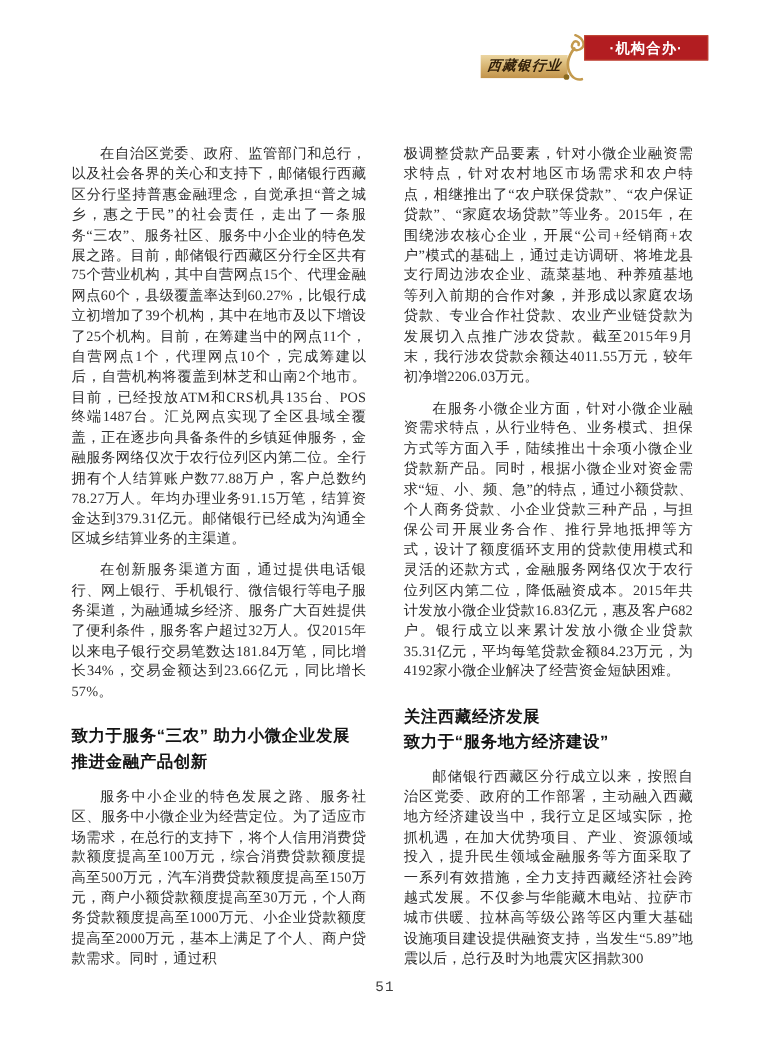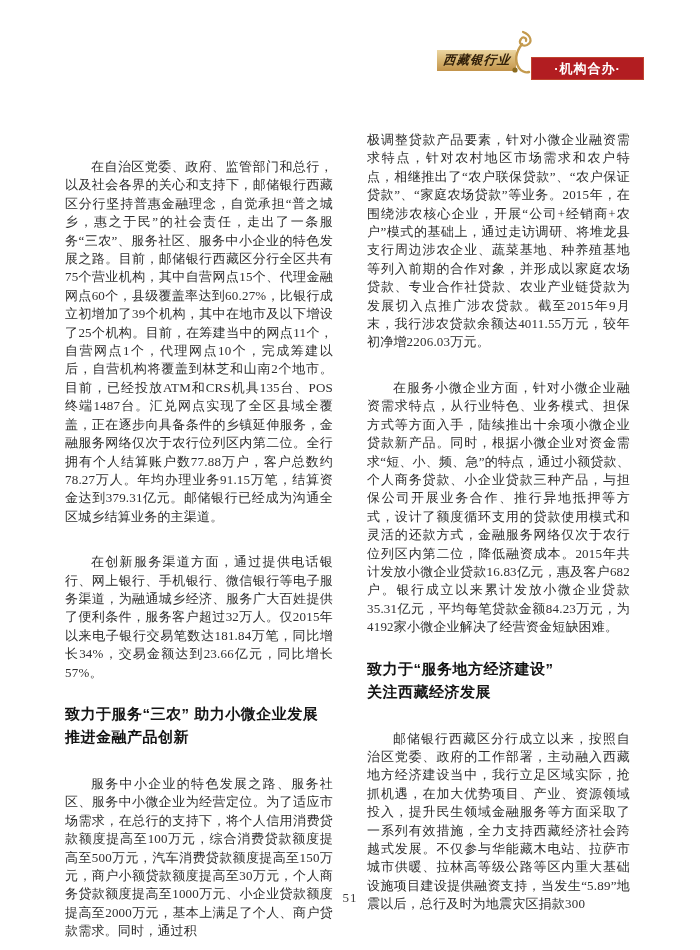--- a/index.html
+++ b/index.html
@@ -20,55 +20,55 @@
     display:flex;align-items:center;justify-content:center;
   }
   .brand-title{
     font-family:"Liberation Serif","DejaVu Serif",serif;
     font-style:italic;font-weight:bold;
     font-size:12.5px;letter-spacing:1px;
     color:#32200a;white-space:nowrap;transform:skewX(-6deg);
   }
   .flourish{position:absolute;left:509px;top:29px;width:26px;height:46px;}
   .section-plate{
-    position:absolute;left:531px;top:57px;width:113px;height:23px;
+    position:absolute;left:531px;top:32px;width:113px;height:23px;
     background:#b21d21;
     box-shadow:inset 0 0 0 1px #c0452f;
     display:flex;align-items:center;justify-content:center;
   }
   .section-title{
     font-family:"Liberation Sans","DejaVu Sans",sans-serif;
     font-size:13px;font-weight:bold;color:#ffffff;
     letter-spacing:1px;white-space:nowrap;
   }
 
   
   .col{position:absolute;top:131px;}
   .col-left{left:65px;width:268px;}
   .col-right{left:367px;width:263px;}
   .para{
     margin:0 0 10px 0;
     font-size:13px;line-height:18.4px;
     text-align:justify;
     letter-spacing:0.2px;
   }
-  .para.indent{text-indent:2em;margin-top:27px;}
+  .para.indent{text-indent:2em;}
   .col-heading{
     font-family:"Liberation Sans","DejaVu Sans",sans-serif;
     font-size:15px;font-weight:bold;line-height:23px;
     color:#141414;margin:20px 0 11px 0;
     letter-spacing:0.5px;
   }
   .col-heading .hline{display:block;}
 
   
   .page-number{
     position:absolute;left:0;right:0;top:890px;
     text-align:center;
-    font-family:Liberation Serif, serif;
+    font-family:Liberation Mono, monospace;
     font-size:13px;color:#3c3c3c;letter-spacing:1px;
   }
 </style>
 </head>
 <body>
 
 <div id="page">
 
   <div class="banner">
     <div class="brand-plate">
@@ -93,21 +93,21 @@
       <span class="hline">致力于服务“三农” 助力小微企业发展</span>
       <span class="hline">推进金融产品创新</span>
     </h2>
     <p class="para indent">服务中小企业的特色发展之路、服务社区、服务中小微企业为经营定位。为了适应市场需求，在总行的支持下，将个人信用消费贷款额度提高至100万元，综合消费贷款额度提高至500万元，汽车消费贷款额度提高至150万元，商户小额贷款额度提高至30万元，个人商务贷款额度提高至1000万元、小企业贷款额度提高至2000万元，基本上满足了个人、商户贷款需求。同时，通过积</p>
   </div>
 
   <div class="col col-right">
     <p class="para">极调整贷款产品要素，针对小微企业融资需求特点，针对农村地区市场需求和农户特点，相继推出了“农户联保贷款”、“农户保证贷款”、“家庭农场贷款”等业务。2015年，在围绕涉农核心企业，开展“公司+经销商+农户”模式的基础上，通过走访调研、将堆龙县支行周边涉农企业、蔬菜基地、种养殖基地等列入前期的合作对象，并形成以家庭农场贷款、专业合作社贷款、农业产业链贷款为发展切入点推广涉农贷款。截至2015年9月末，我行涉农贷款余额达4011.55万元，较年初净增2206.03万元。</p>
     <p class="para indent">在服务小微企业方面，针对小微企业融资需求特点，从行业特色、业务模式、担保方式等方面入手，陆续推出十余项小微企业贷款新产品。同时，根据小微企业对资金需求“短、小、频、急”的特点，通过小额贷款、个人商务贷款、小企业贷款三种产品，与担保公司开展业务合作、推行异地抵押等方式，设计了额度循环支用的贷款使用模式和灵活的还款方式，金融服务网络仅次于农行位列区内第二位，降低融资成本。2015年共计发放小微企业贷款16.83亿元，惠及客户682户。银行成立以来累计发放小微企业贷款35.31亿元，平均每笔贷款金额84.23万元，为4192家小微企业解决了经营资金短缺困难。</p>
     <h2 class="col-heading">
+      <span class="hline">关注西藏经济发展</span>
       <span class="hline">致力于“服务地方经济建设”</span>
-      <span class="hline">关注西藏经济发展</span>
     </h2>
     <p class="para indent">邮储银行西藏区分行成立以来，按照自治区党委、政府的工作部署，主动融入西藏地方经济建设当中，我行立足区域实际，抢抓机遇，在加大优势项目、产业、资源领域投入，提升民生领域金融服务等方面采取了一系列有效措施，全力支持西藏经济社会跨越式发展。不仅参与华能藏木电站、拉萨市城市供暖、拉林高等级公路等区内重大基础设施项目建设提供融资支持，当发生“5.89”地震以后，总行及时为地震灾区捐款300</p>
   </div>
 
   <div class="page-number">51</div>
 
 </div>
 
 </body></html>

